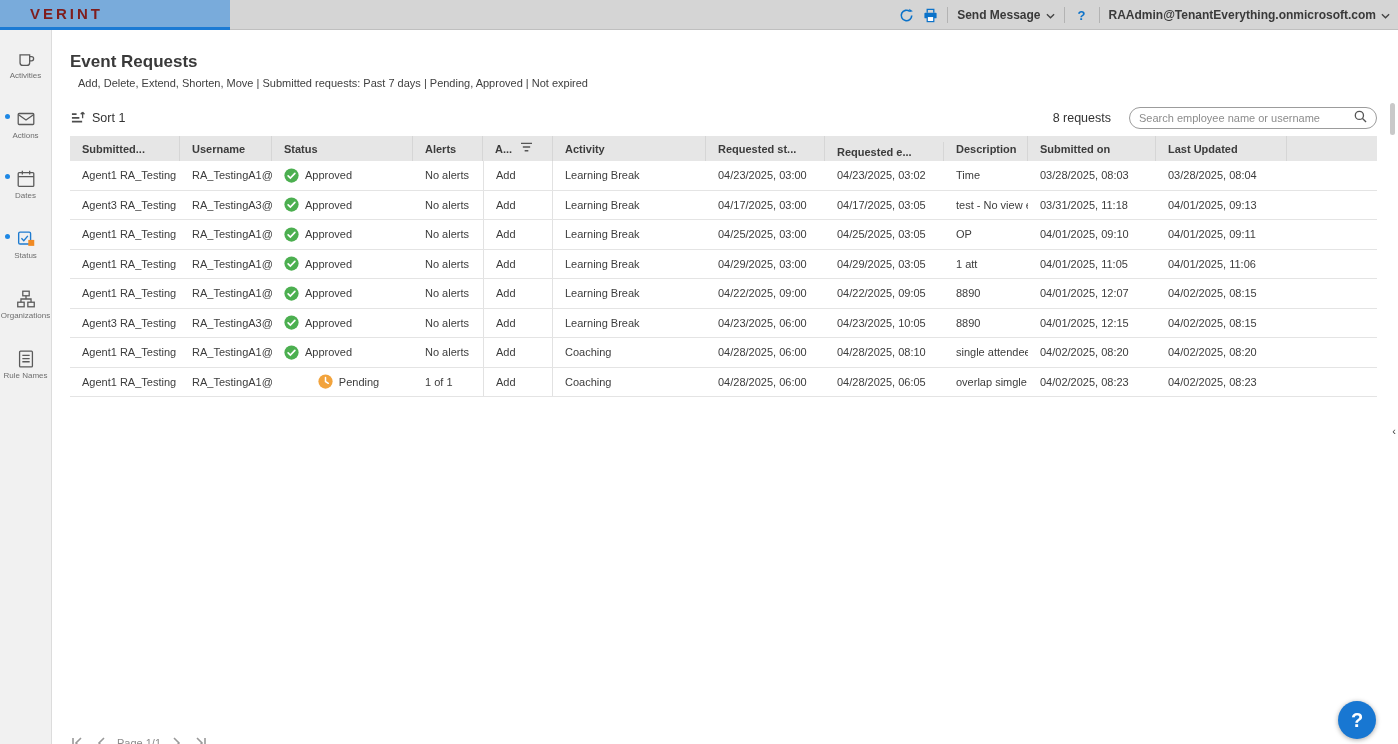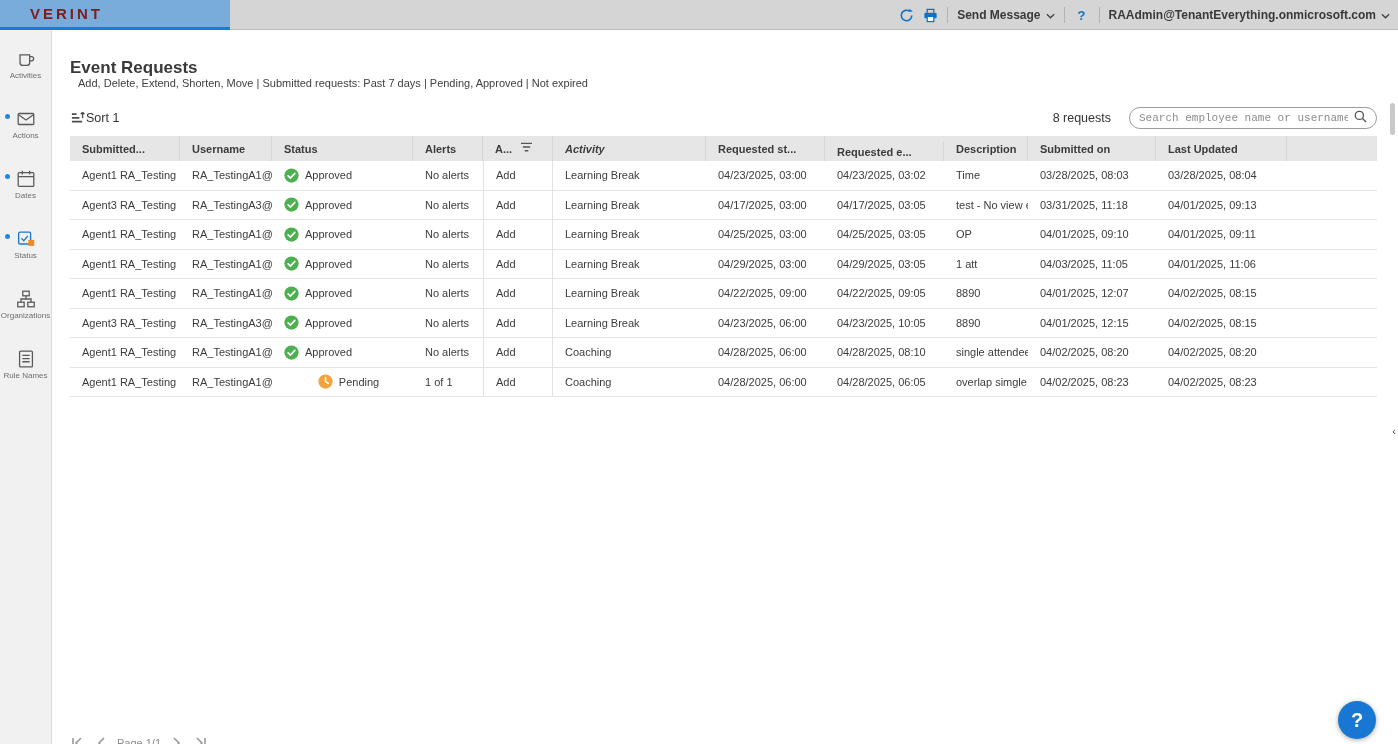--- a/index.html
+++ b/index.html
@@ -21,30 +21,30 @@
   .sidebar{position:absolute;left:0;top:30px;width:52px;height:714px;background:#F1F1F1;
     border-right:1px solid #DCDCDC;display:flex;flex-direction:column;align-items:center;padding-top:12px}
   .side-item{position:relative;width:100%;height:60px;display:flex;flex-direction:column;align-items:center;
     justify-content:flex-start;padding-top:6px;gap:2px;cursor:pointer}
   .side-item .lbl{font-size:8px;color:#6e6e6e;text-align:center;line-height:1.1}
   .side-dot{position:absolute;left:5px;top:12px;width:5px;height:5px;border-radius:50%;background:#1E88E5}
   .side-ic{display:flex;align-items:center;justify-content:center}
 
   
   .content{position:absolute;left:52px;top:30px;width:1346px;height:714px;background:#fff}
-  .page-title{position:absolute;left:18px;top:28px;font-size:17px;font-weight:bold;color:#3a3a3a}
+  .page-title{position:absolute;left:18px;top:22px;font-size:17px;font-weight:bold;color:#3a3a3a}
   .page-subtitle{position:absolute;left:26px;top:47px;font-size:11px;color:#404040}
   .toolbar-row{position:absolute;left:18px;right:21px;top:76px;height:24px;display:flex;align-items:center;justify-content:space-between}
-  .sort-group{display:flex;align-items:center;gap:1px;font-size:12.5px;color:#333;cursor:pointer}
+  .sort-group{display:flex;align-items:center;gap:7px;font-size:12.5px;color:#333;cursor:pointer}
   .right-group{display:flex;align-items:center;gap:18px}
   .request-count{font-size:12.5px;color:#333}
   .search-pill{width:248px;height:22px;border:1px solid #9c9c9c;border-radius:11px;background:#fff;
     display:flex;align-items:center;padding:0 9px;gap:6px}
   .search-pill input{border:none;outline:none;flex:1;font-size:11px;color:#333;background:transparent;
-    font-family:Liberation Mono, monospace}
+    font-family:Liberation Sans, sans-serif}
   .search-pill input::placeholder{color:#8c8c8c}
 
   
   .table{position:absolute;left:18px;top:106px;width:1307px}
   .thead{display:flex;height:25px;background:#E6E6E6;align-items:stretch}
   .th{font-size:11px;font-weight:bold;color:#3c3c3c;padding-left:12px;display:flex;align-items:center;gap:8px;
     border-right:1px solid #d6d6d6;overflow:hidden;white-space:nowrap;flex:none;cursor:pointer}
   .th:last-child{border-right:none}
   .trow{display:flex;height:29.5px;border-bottom:1px solid #E4E4E4;background:#fff;cursor:pointer}
   .td{font-size:11px;color:#3c3c3c;padding-left:12px;overflow:hidden;white-space:nowrap;
@@ -208,21 +208,21 @@
         </div>
         <div class="th" style="width: 70px;">
           <span>Alerts</span>
         </div>
         <div class="th" style="width: 70px;">
           <span>A...</span>
           <span><svg width="13" height="11" viewBox="0 0 14 12">
               <path d="M1 1.5h12M3 5.5h8M5 9.5h4" stroke="#555" stroke-width="1.5"></path>
             </svg></span>
         </div>
-        <div class="th" style="width: 153px; font-style: italic;">
+        <div class="th" style="width: 153px;">
           <span>Activity</span>
         </div>
         <div class="th" style="width: 119px;">
           <span>Requested st...</span>
         </div>
         <div class="th" style="width: 119px; margin-top: 6px;">
           <span>Requested e...</span>
         </div>
         <div class="th" style="width: 84px;">
           <span>Description</span>
@@ -323,21 +323,21 @@
               </span>
               <span>Approved</span>
             </span>
           </div>
           <div class="td" style="width: 70px;">No alerts</div>
           <div class="td col-action" style="width: 70px;">Add</div>
           <div class="td" style="width: 153px;">Learning Break</div>
           <div class="td" style="width: 119px;">04/29/2025, 03:00</div>
           <div class="td" style="width: 119px;">04/29/2025, 03:05</div>
           <div class="td" style="width: 84px;">1 att</div>
-          <div class="td" style="width: 128px;">04/03/2025, 11:05</div>
+          <div class="td" style="width: 128px;">04/01/2025, 11:05</div>
           <div class="td" style="width: 131px;">04/01/2025, 11:06</div>
           <div class="td" style="width: 90px;"></div>
         </div>
         <div class="trow">
           <div class="td" style="width: 110px;">Agent1 RA_Testing</div>
           <div class="td" style="width: 92px;">RA_TestingA1@</div>
           <div class="td" style="width: 141px;">
             <span class="status-wrap">
               <span class="status-ic">
                 <svg width="15" height="15" viewBox="0 0 16 16">

